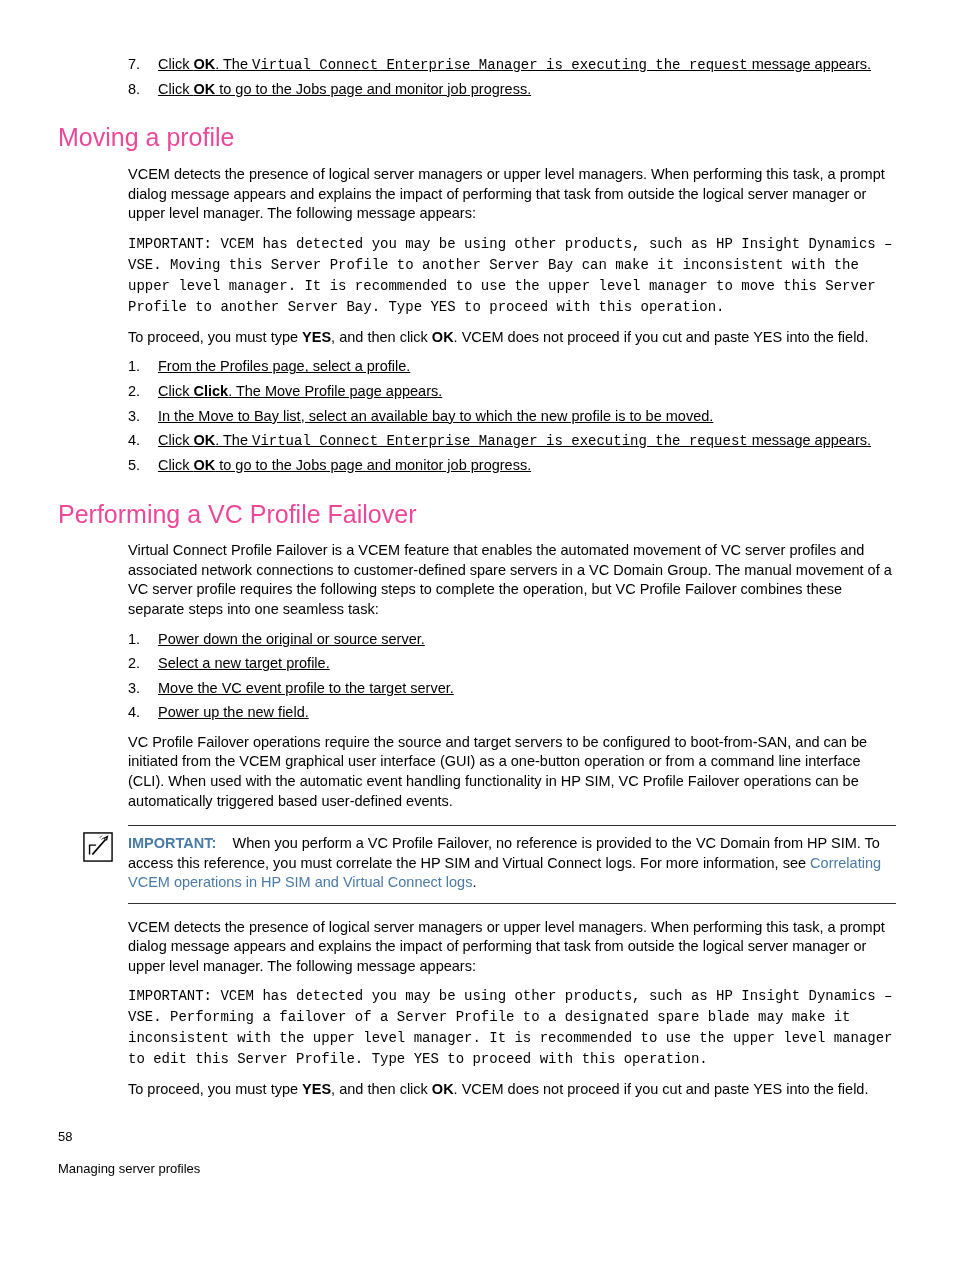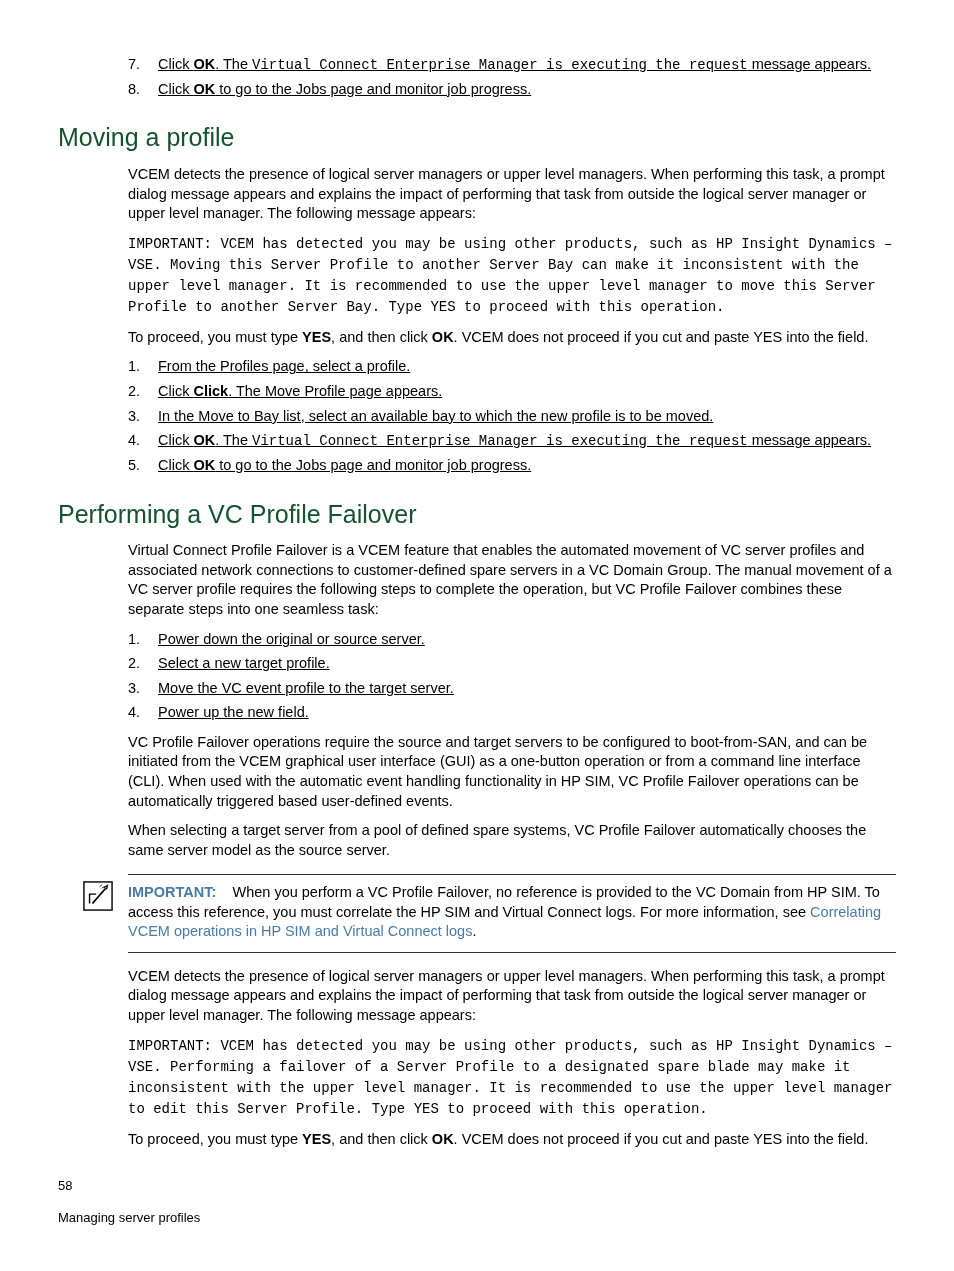--- a/index.html
+++ b/index.html
@@ -20,21 +20,21 @@
   }
   .ol-num {
     min-width: 30px;
     text-align: left;
   }
   .ol-text { flex: 1; text-decoration: underline; }
   h2.section-heading {
     font-family: Arial, Helvetica, sans-serif;
     font-weight: 300;
     font-size: 25px;
-    color: #14532d;
+    color: #ec4899;
     margin-top: 22px;
     margin-bottom: 10px;
   }
   p.para {
     margin-bottom: 10px;
   }
   .mono {
     font-family: "Courier New", Courier, monospace;
     font-size: 14px;
   }
@@ -146,21 +146,20 @@
   <div class="ol-item">
     <div class="ol-num">3.</div>
     <div class="ol-text">Move the VC event profile to the target server.</div>
   </div>
   <div class="ol-item">
     <div class="ol-num">4.</div>
     <div class="ol-text">Power up the new field.</div>
   </div>
 
   <p class="para" style="margin-top:10px;">VC Profile Failover operations require the source and target servers to be configured to boot-from-SAN, and can be initiated from the VCEM graphical user interface (GUI) as a one-button operation or from a command line interface (CLI). When used with the automatic event handling functionality in HP SIM, VC Profile Failover operations can be automatically triggered based user-defined events.</p>
-  <p class="para">When selecting a target server from a pool of defined spare systems, VC Profile Failover automatically chooses the same server model as the source server.</p>
 </div>
 
 <div class="important-box">
   <span class="important-icon">
     <svg viewBox="0 0 32 32" width="30" height="30">
       <rect x="1" y="1" width="30" height="30" fill="none" stroke="#000" stroke-width="1.5"></rect>
       <path d="M7 24 L7 14 L14 14" fill="none" stroke="#000" stroke-width="1.5"></path>
       <path d="M10 24 L24 8" fill="none" stroke="#000" stroke-width="2"></path>
       <path d="M22 7 L26 5 L25 9" fill="none" stroke="#000" stroke-width="1.5"></path>
       <path d="M18 6 L20 4 M20 8 L22 6 M22 10 L24 8" fill="none" stroke="#000" stroke-width="1"></path>

